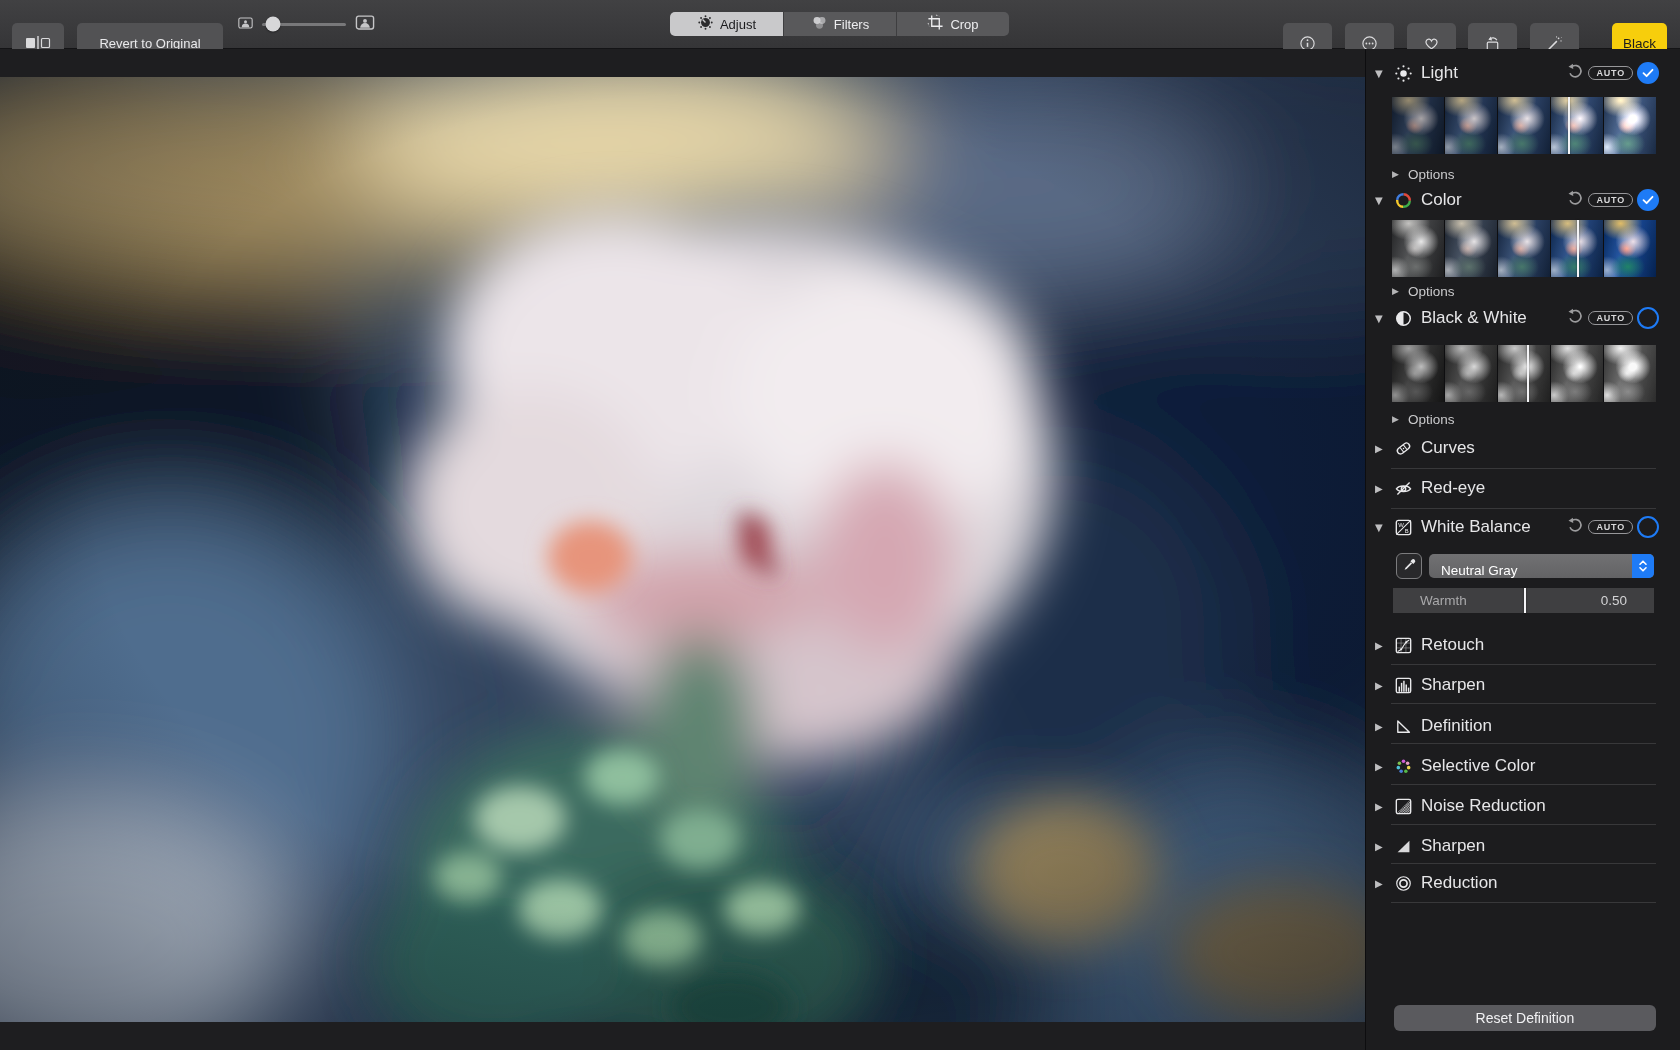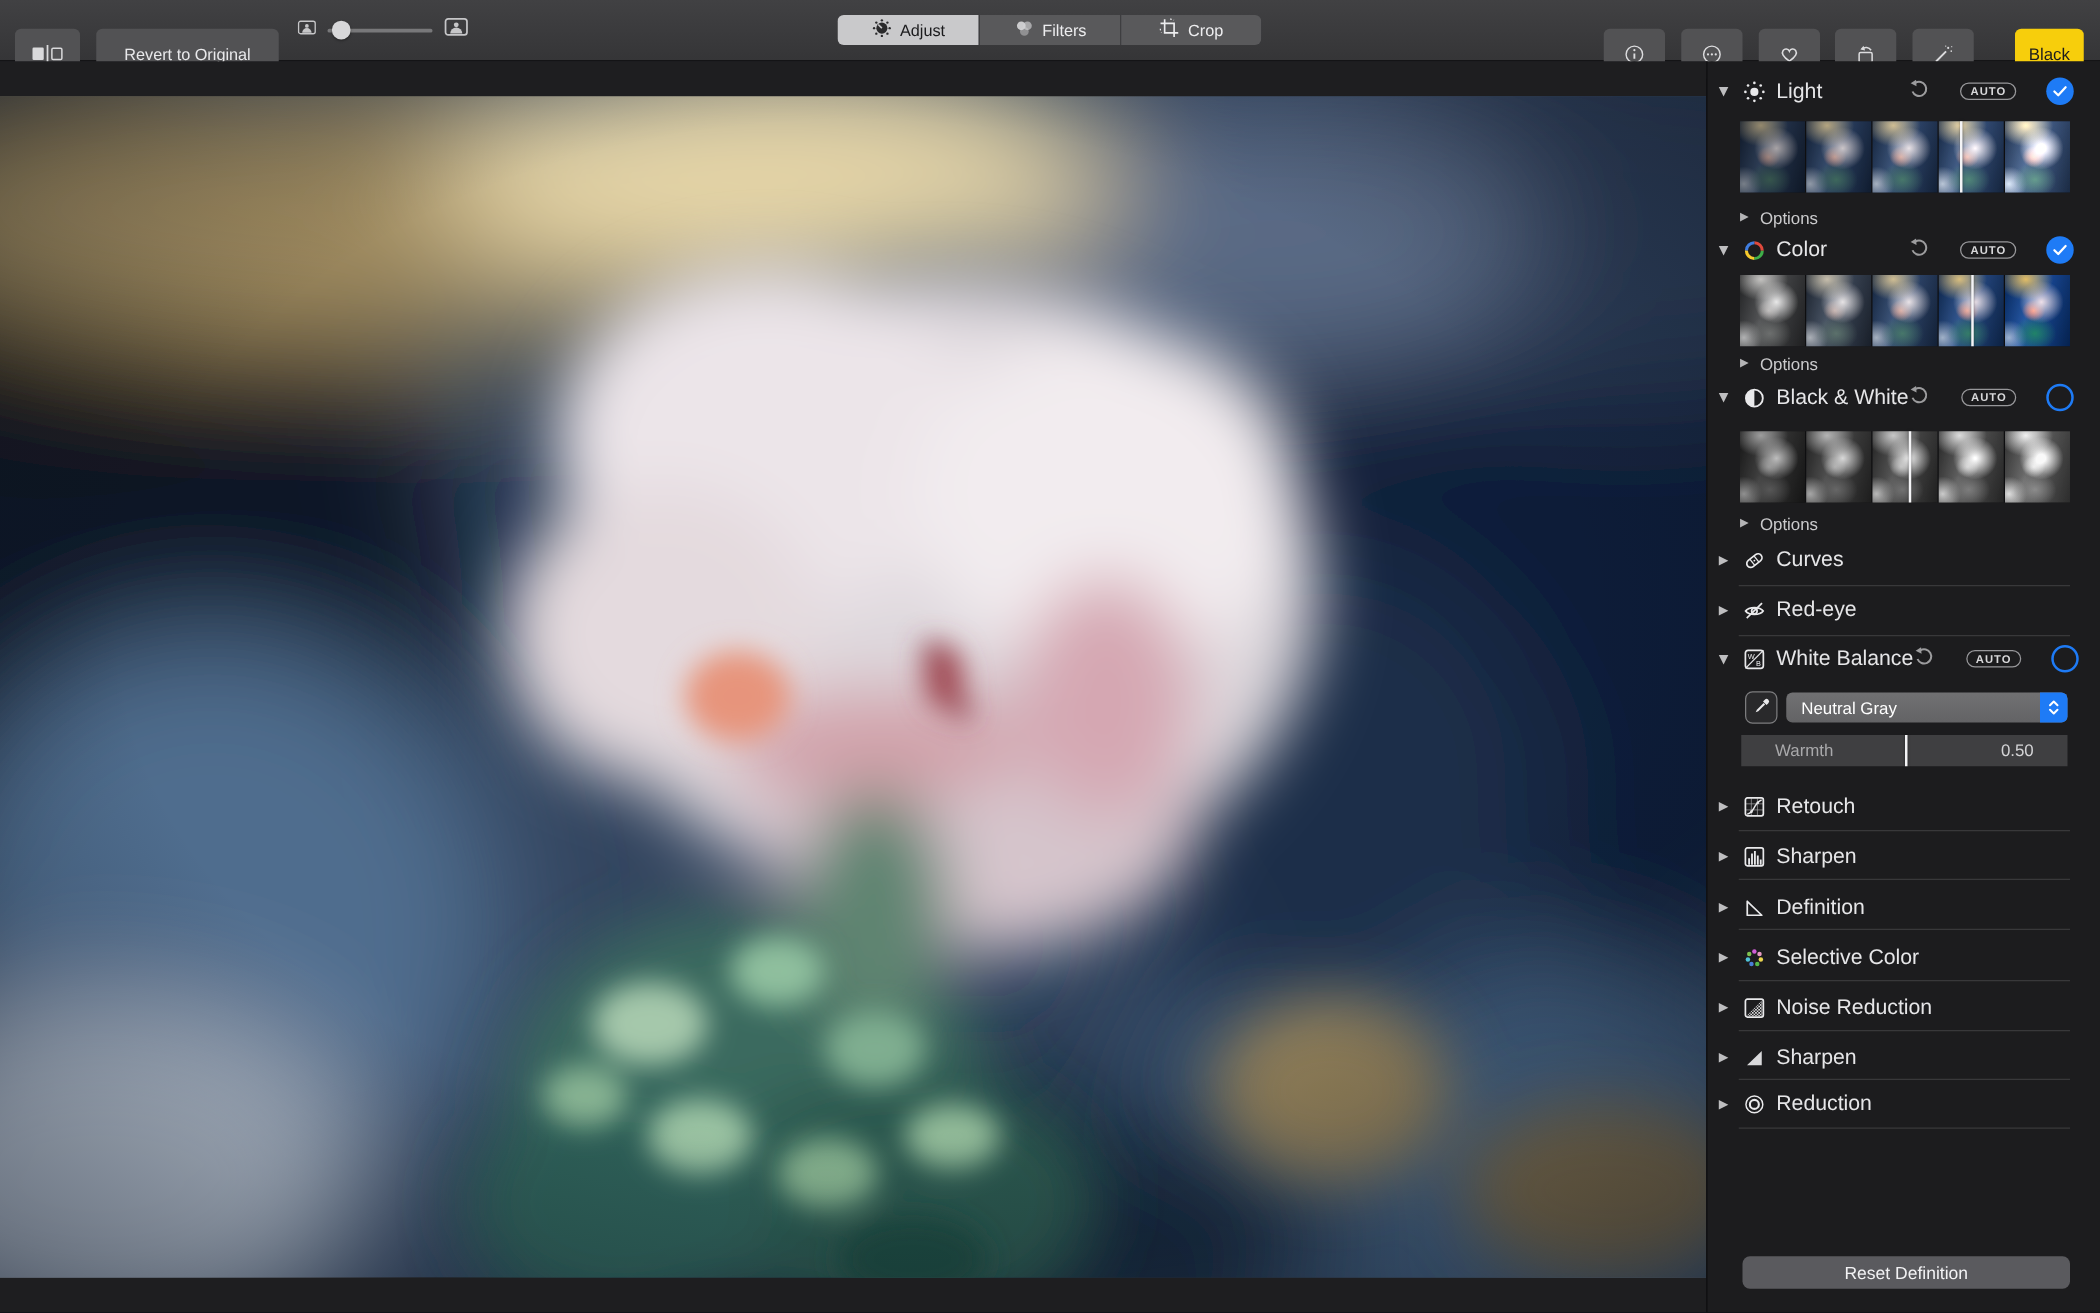--- a/index.html
+++ b/index.html
@@ -53,21 +53,21 @@
     background:#1c1c1e;border-left:1px solid #0d0d0f;color:#e6e6e8;
   }
   .sec-header,.adj-row{
     position:absolute;left:0;width:315px;height:32px;
     display:flex;align-items:center;padding-left:9px;padding-right:22px;cursor:default;
   }
   .disc{width:16px;color:#bebec0;font-size:10px;font-family:"DejaVu Sans",sans-serif;flex:none;}
   .sec-icon{width:19px;height:19px;margin-left:3px;margin-right:8px;flex:none;display:flex;align-items:center;justify-content:center;}
   .sec-icon svg{display:block;width:100%;height:100%;}
   .sec-title{font-size:17px;color:#e6e6e8;white-space:nowrap;}
-  .hdr-right{margin-left:auto;display:flex;align-items:center;gap:24px;}
+  .hdr-right{margin-left:auto;display:flex;align-items:center;gap:4px;}
   .undo-btn{width:18px;height:18px;border:none;background:transparent;padding:0;display:flex;align-items:center;justify-content:center;cursor:default;}
   .auto-badge{
     border:1px solid #97979a;border-radius:9px;padding:2px 7px 1px;
     font-size:9px;letter-spacing:.8px;color:#d8d8da;font-weight:600;line-height:1;
     background:transparent;font-family:inherit;cursor:default;
   }
   .check{width:22px;height:22px;border-radius:50%;border:none;padding:0;display:flex;align-items:center;justify-content:center;cursor:default;}
   .check.on{background:var(--accent-blue,#1e7bf6);}
   .check.off{background:transparent;border:2px solid var(--accent-blue,#1e7bf6);}
   .strip{
@@ -99,21 +99,21 @@
   .opt-row .disc-r{color:#b4b4b6;font-size:9px;margin-right:9px;font-family:"DejaVu Sans",sans-serif;}
   .sep{position:absolute;left:25px;width:265px;height:1px;background:#38383a;}
   .wb-controls{position:absolute;left:30px;width:258px;height:26px;display:flex;gap:7px;align-items:center;}
   .eyedropper-btn{
     width:26px;height:26px;border:1px solid #7c7c7e;border-radius:6px;background:#29292b;
     display:flex;align-items:center;justify-content:center;padding:0;cursor:default;flex:none;
   }
   .wb-select{
     position:relative;flex:1;height:24px;border-radius:5px;
     background:linear-gradient(#717173,#636365);
-    display:flex;align-items:center;padding-left:12px;
+    display:flex;align-items:flex-end;padding-left:12px;
     color:#fff;font-size:13.5px;cursor:default;
   }
   .wb-stepper{
     position:absolute;right:0;top:0;width:22px;height:24px;
     background:var(--accent-blue,#1e7bf6);border-radius:0 5px 5px 0;
     display:flex;align-items:center;justify-content:center;
   }
   .warmth{
     position:absolute;left:27px;width:261px;height:25px;background:#3f3f41;
     display:flex;align-items:center;justify-content:space-between;

